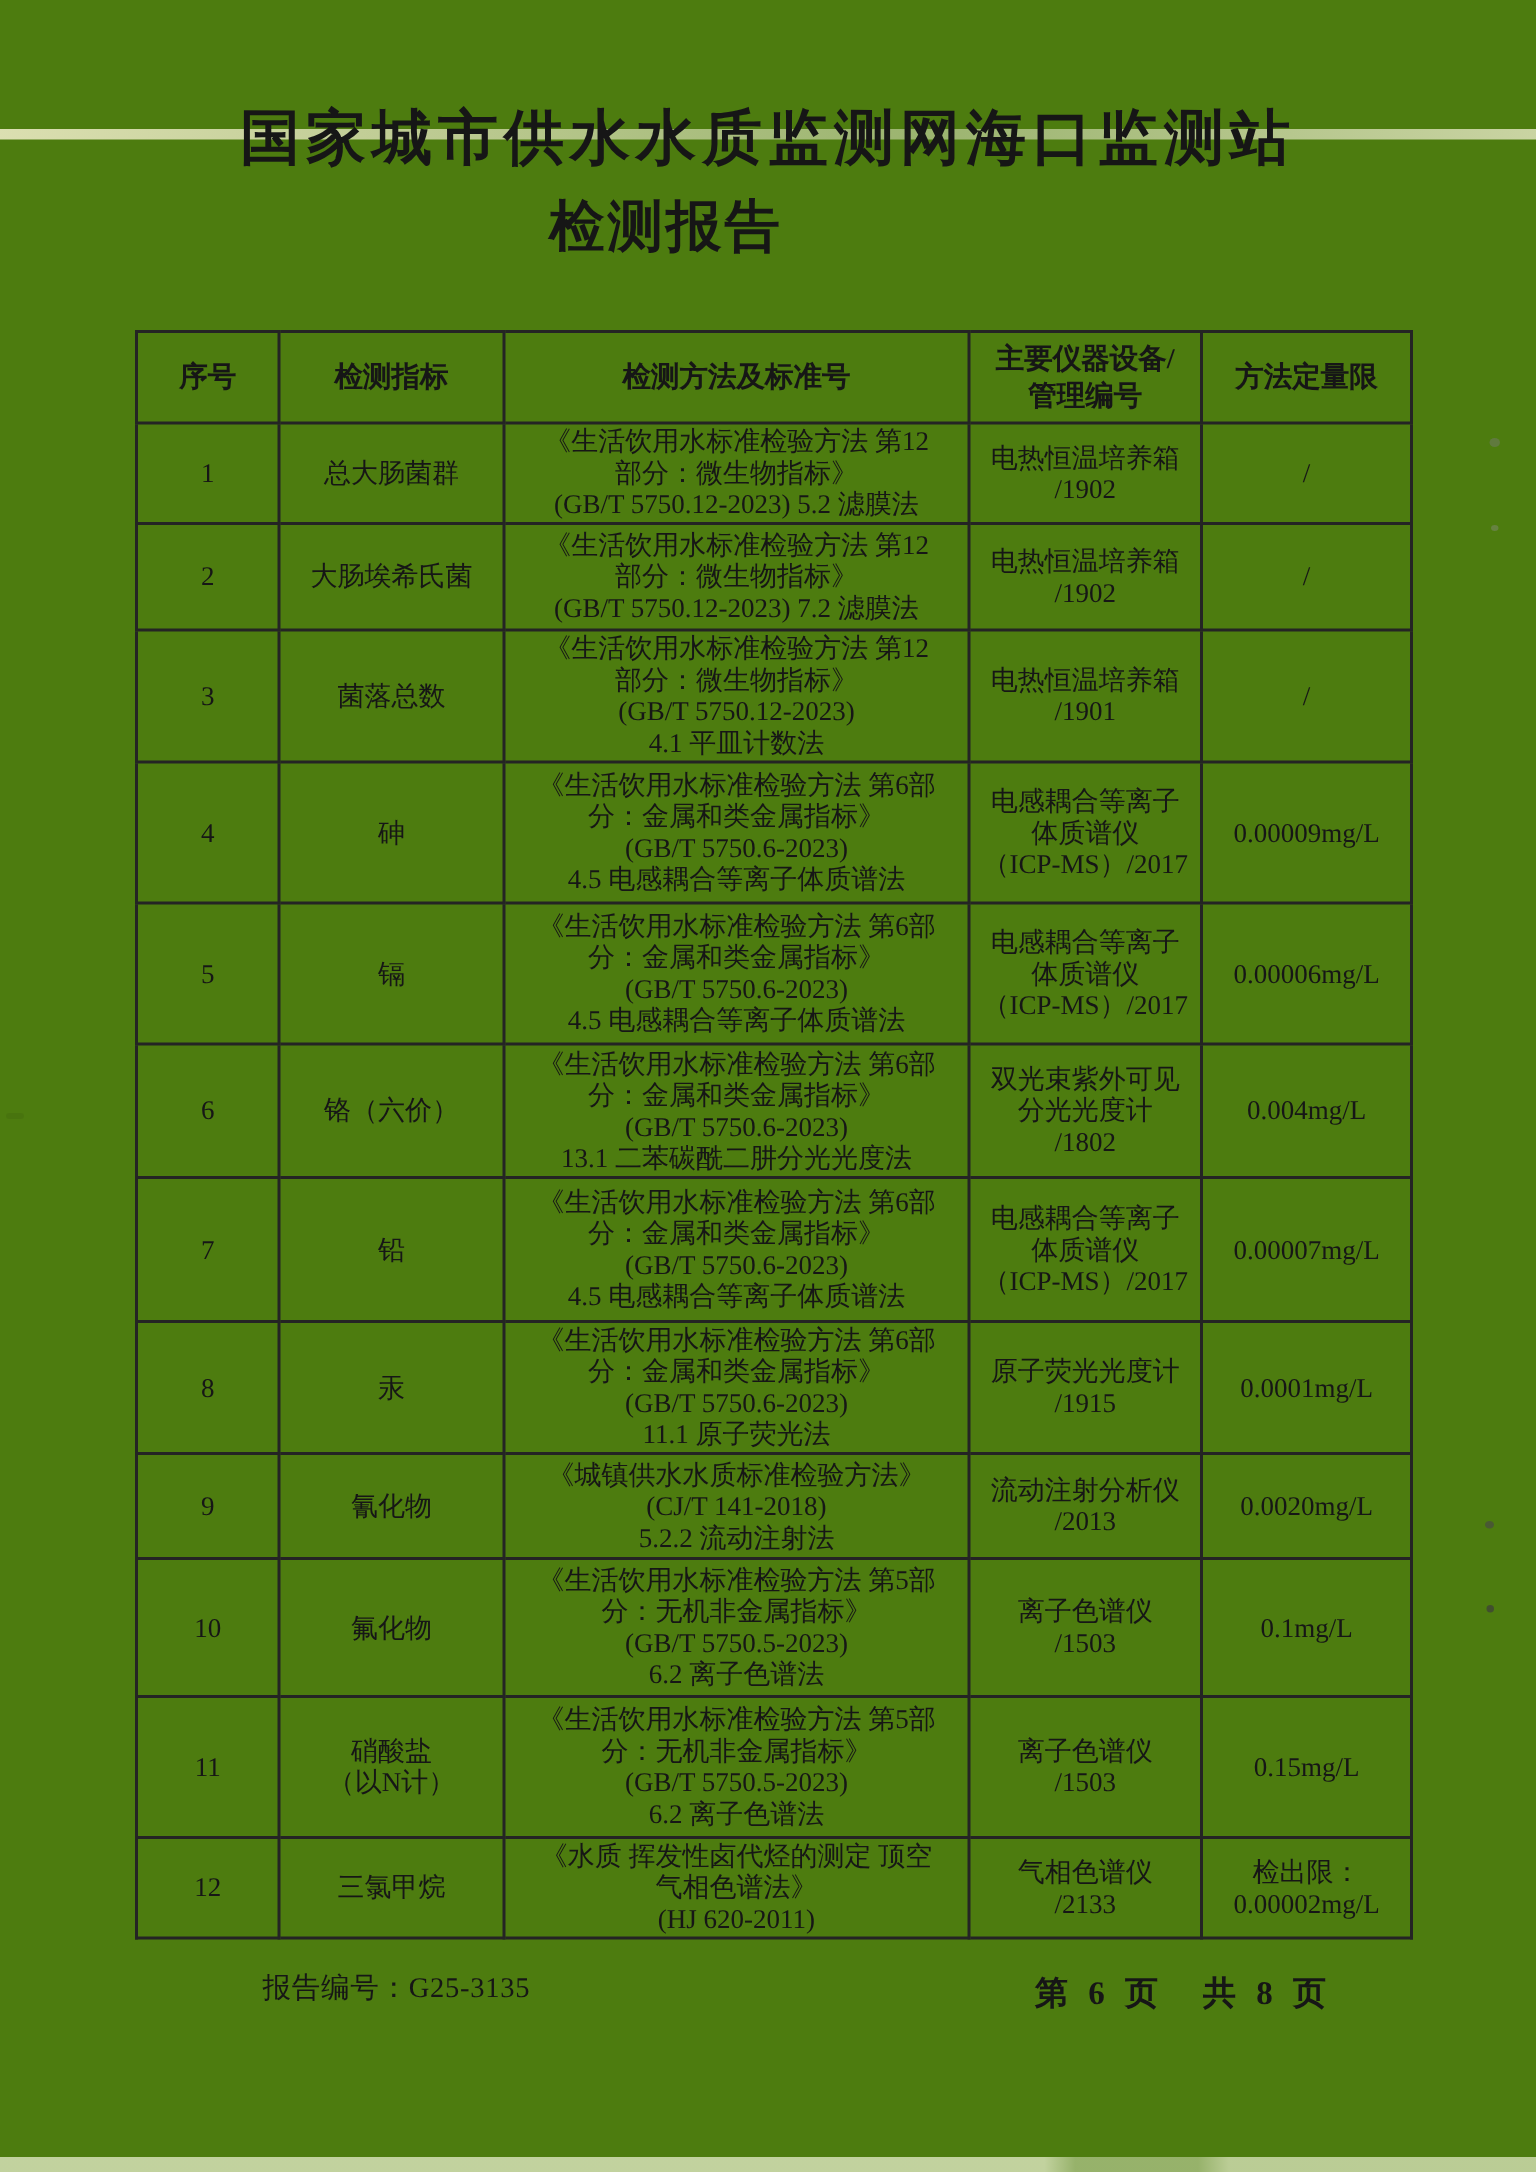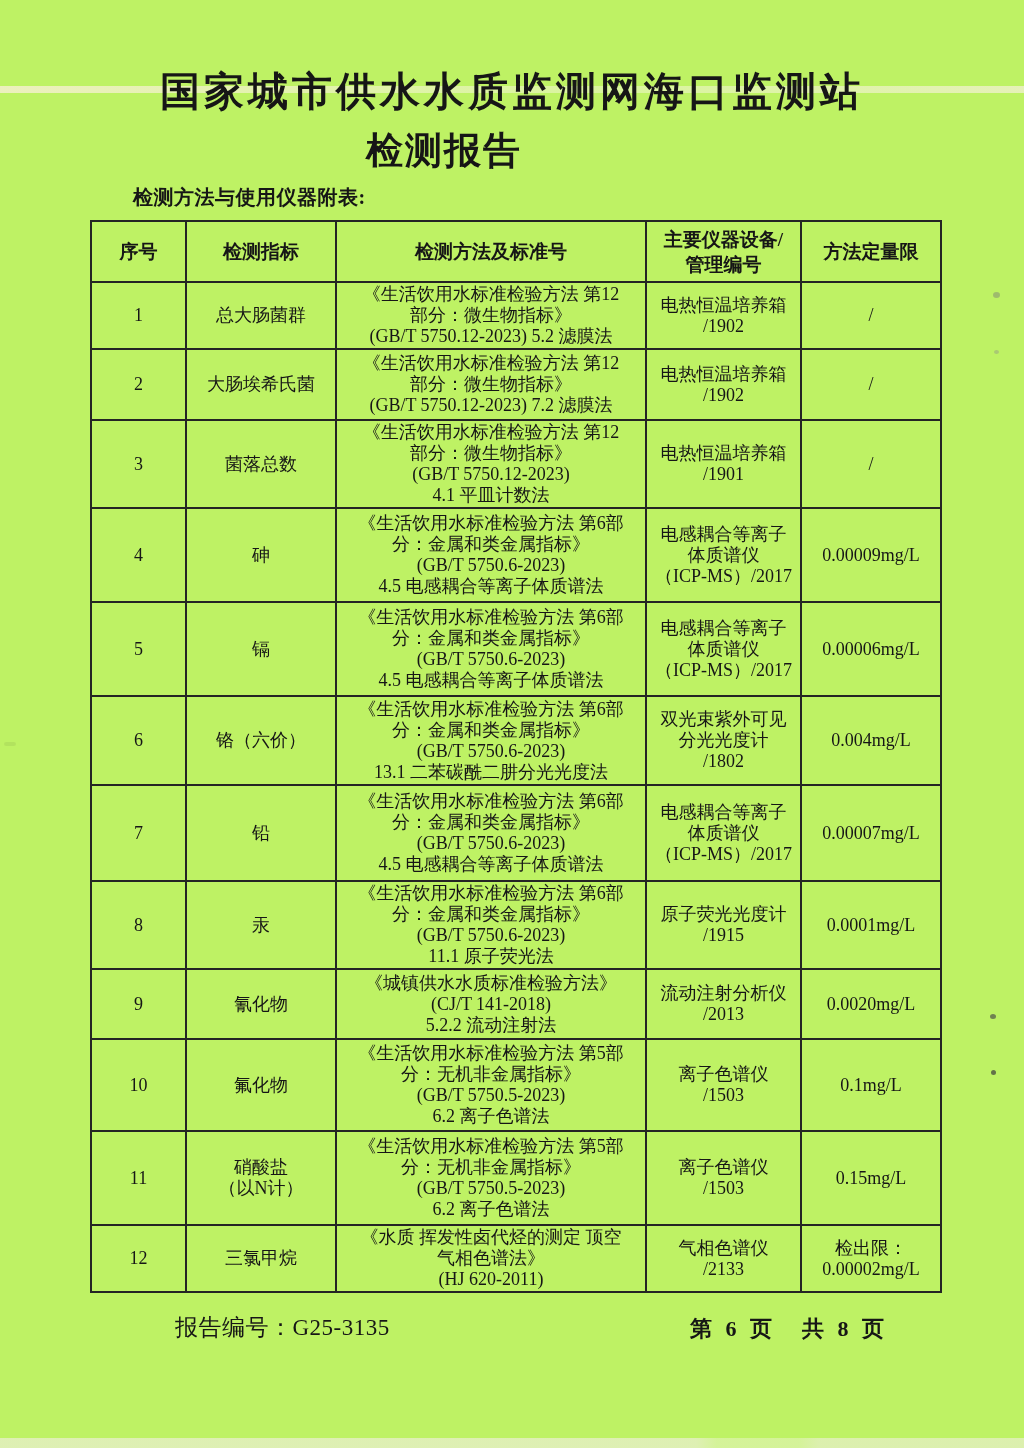--- a/index.html
+++ b/index.html
@@ -6,21 +6,21 @@
     margin: 0;
     padding: 0;
     background: #ffffff;
     font-family: "Liberation Serif", serif;
     color: #161616;
   }
   .page {
     position: relative;
     width: 1024px;
     height: 1448px;
-    background: #bef264;
+    background: #4d7c0f;
     overflow: hidden;
   }
   
   .scan-band-top {
     position: absolute;
     top: 86px; left: 0;
     width: 1024px; height: 7px;
     background: linear-gradient(90deg, rgba(244,240,205,0.85), rgba(250,248,228,0.45) 60%, rgba(243,241,212,0.75));
   }
   .scan-band-bottom {
@@ -105,21 +105,21 @@
   tbody tr:nth-child(7)  { height: 96px; }
   tbody tr:nth-child(8)  { height: 84px; }
   tbody tr:nth-child(9)  { height: 70px; }
   tbody tr:nth-child(10) { height: 92px; }
   tbody tr:nth-child(11) { height: 94px; }
   tbody tr:nth-child(12) { height: 66px; }
 
   .footer-report-no {
     position: absolute;
     top: 1312px; left: 175px;
-    font-size: 23px;
+    font-size: 19px;
     letter-spacing: 0.5px;
   }
   .footer-page-info {
     position: absolute;
     top: 1314px; left: 690px;
     font-size: 22px;
     font-weight: bold;
     letter-spacing: 4px;
   }
 </style>
@@ -132,21 +132,20 @@
   <div class="scan-band-bottom"></div>
   <div class="smudge s1"></div>
   <div class="smudge s2"></div>
   <div class="smudge s3"></div>
   <div class="smudge s4"></div>
   <div class="smudge s5"></div>
 
   <div class="title-line1">国家城市供水水质监测网海口监测站</div>
   <div class="title-line2">检测报告</div>
 
-  <div class="table-caption">检测方法与使用仪器附表:</div>
 
   <table class="report">
     <colgroup>
       <col class="c-no">
         <col class="c-ind">
         <col class="c-meth">
         <col class="c-inst">
         <col class="c-lim">
     </colgroup>
     <thead>

